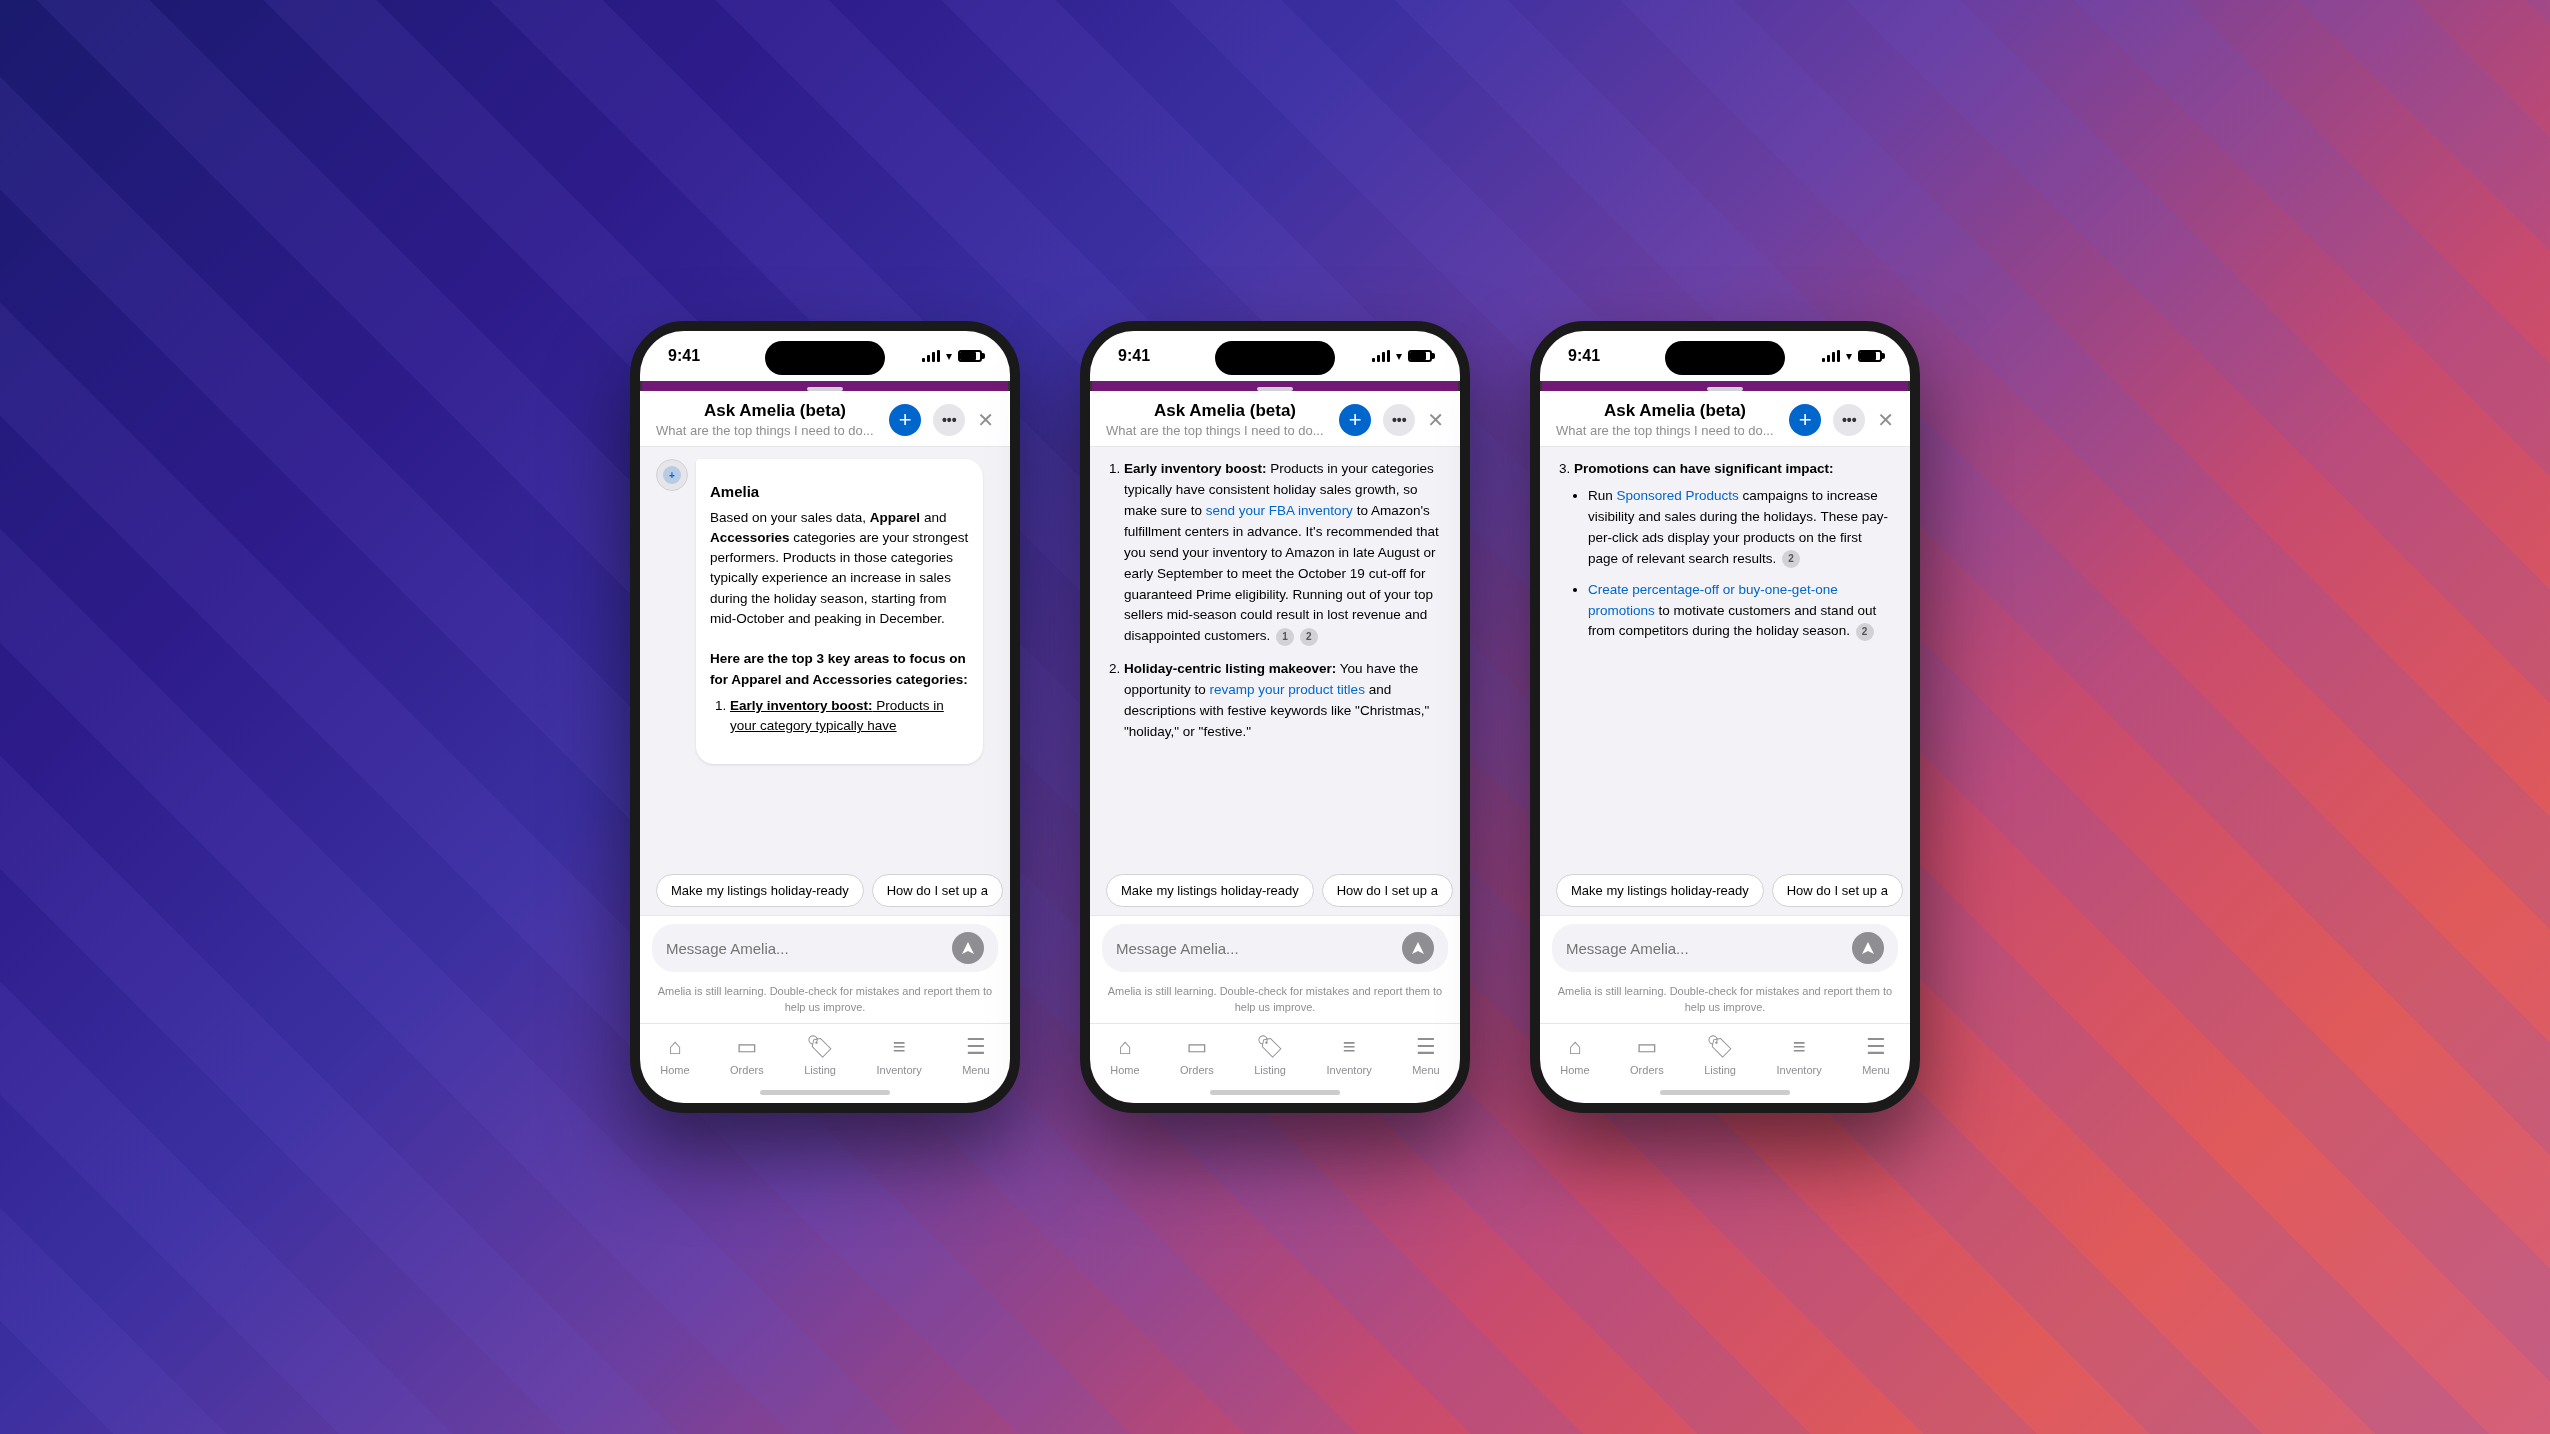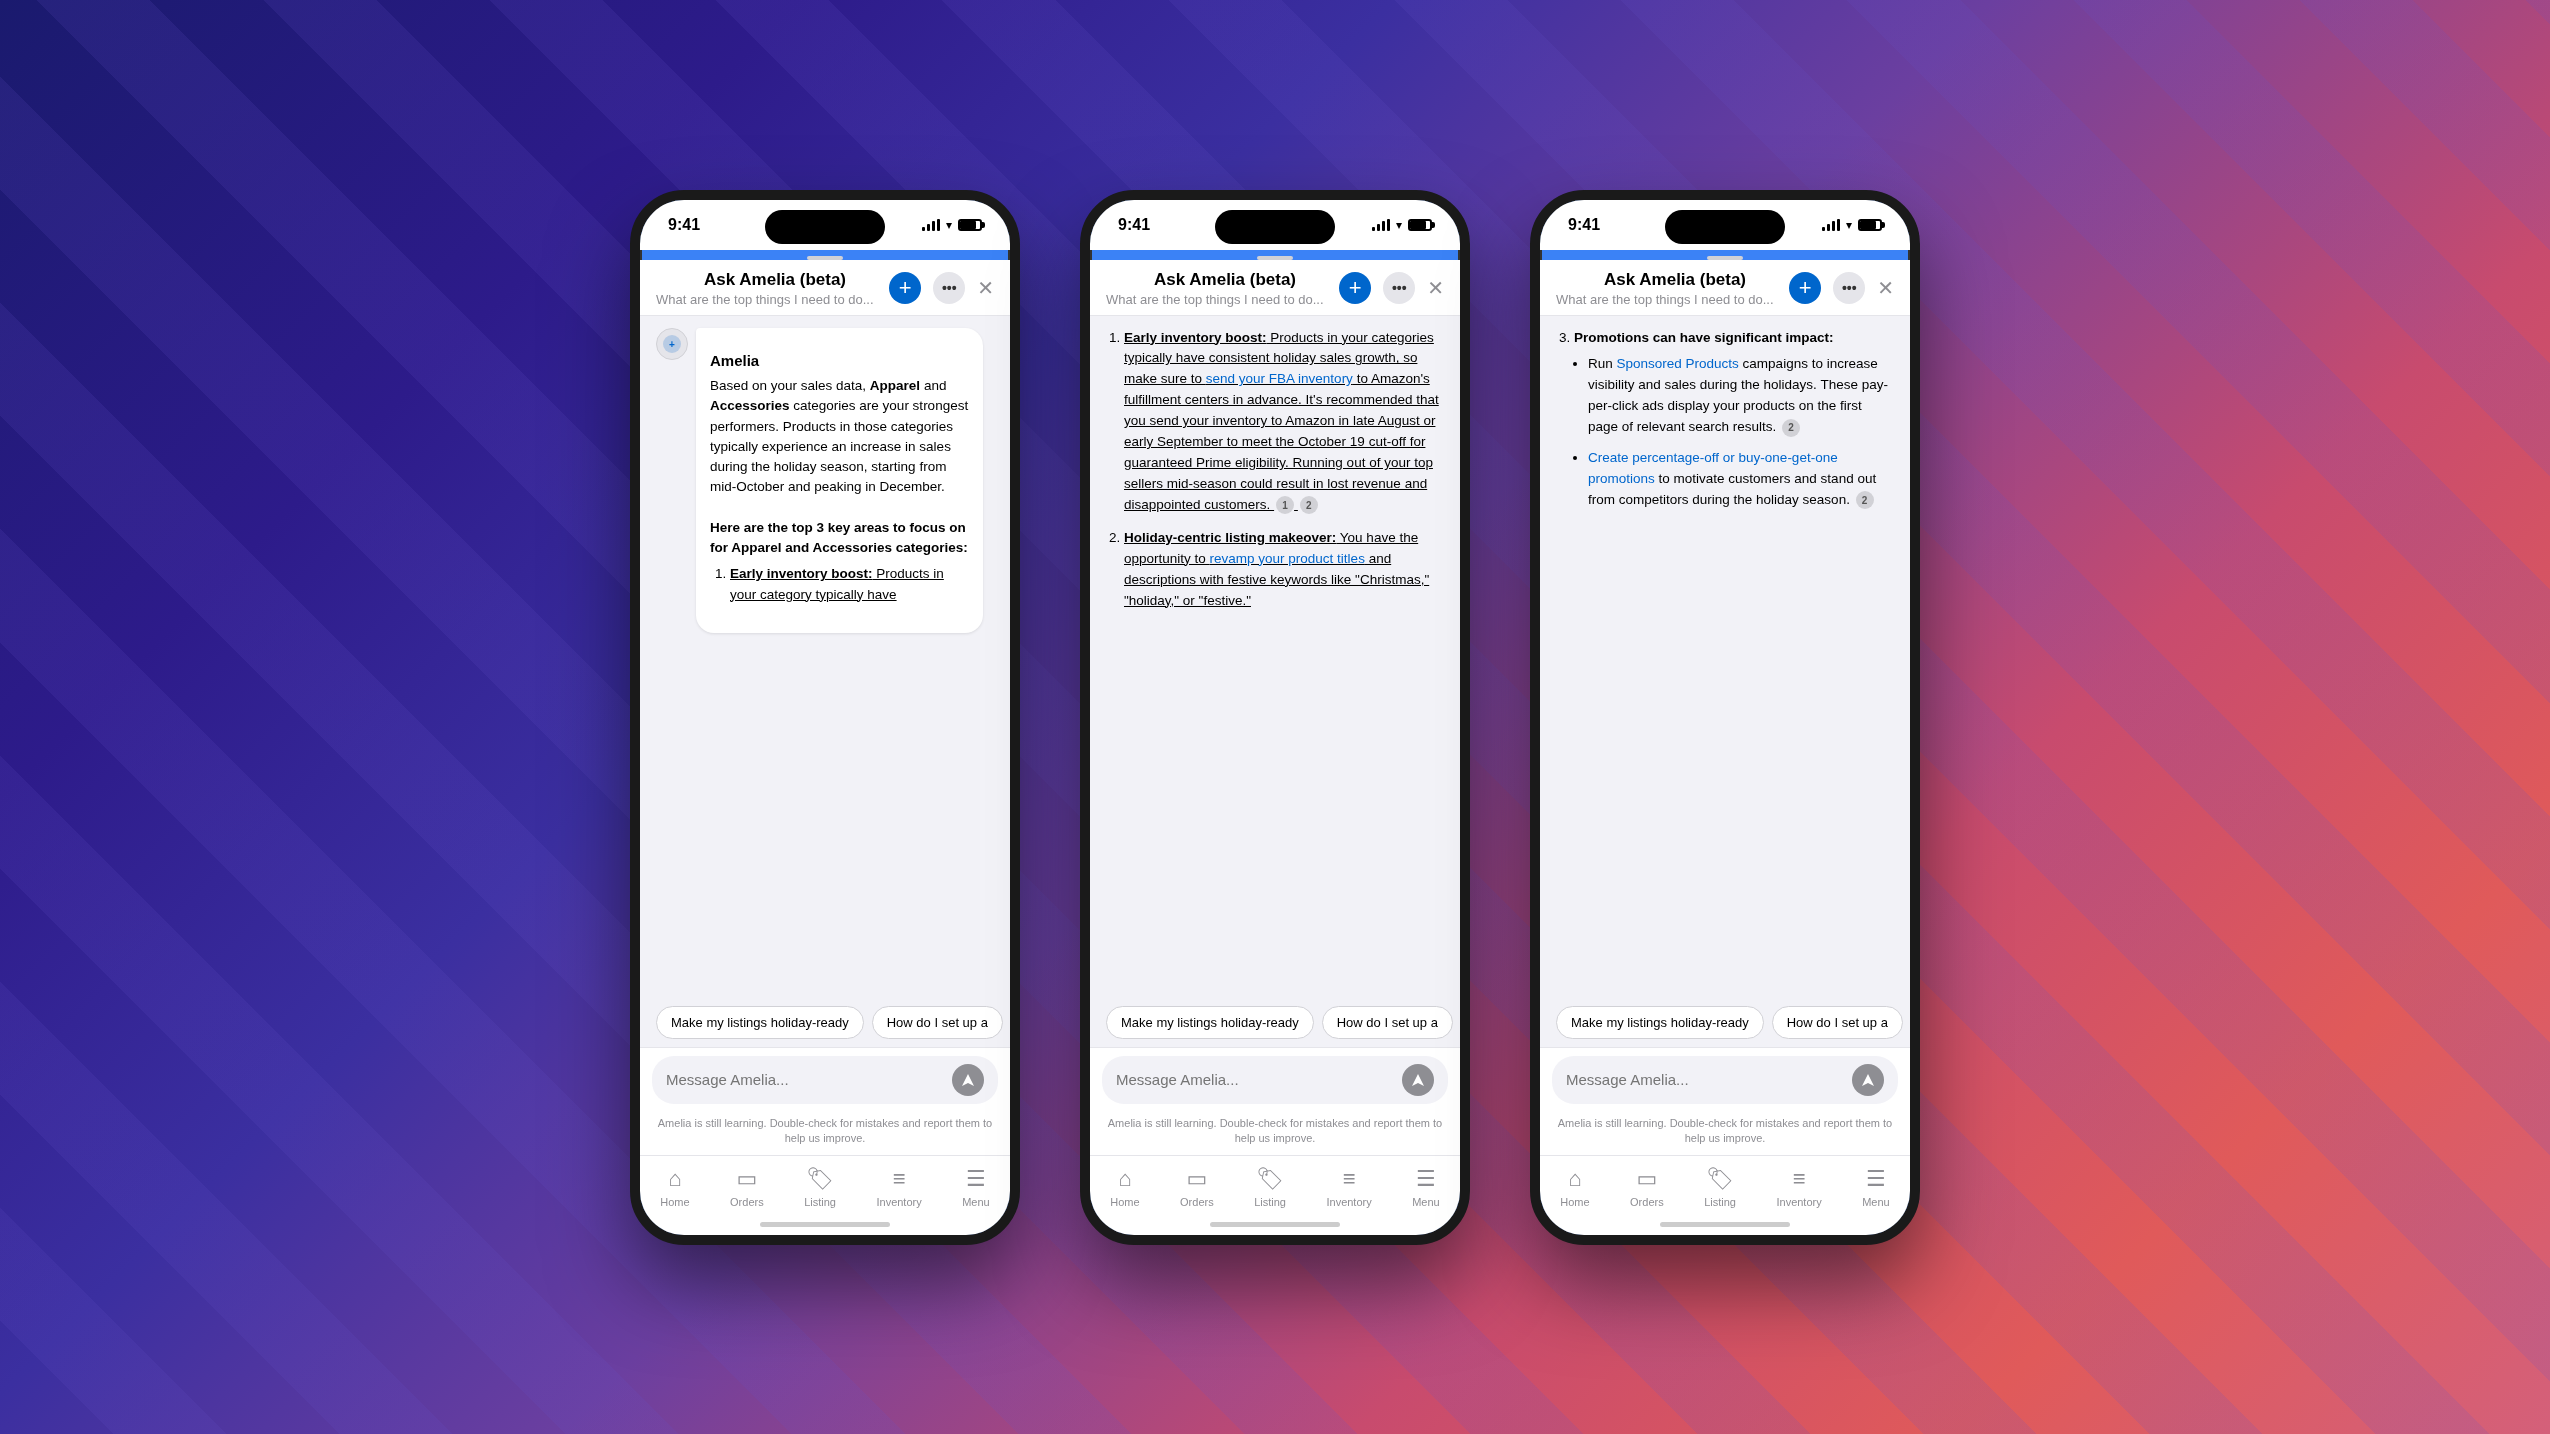--- a/index.html
+++ b/index.html
@@ -30,22 +30,22 @@
       pointer-events: none;
     }
 
     .phone-wrapper {
       position: relative;
       z-index: 1;
     }
 
     .phone {
       width: 390px;
-      height: 1055px;
-      background: #3b82f6;
+      height: 792px;
+      background: #701a75;
       border-radius: 54px;
       border: 10px solid #1a1a1a;
       position: relative;
       overflow: hidden;
       box-shadow: 0 40px 80px rgba(0,0,0,0.5), inset 0 0 0 2px #333;
     }
 
     
     .status-bar {
       height: 50px;
@@ -594,21 +594,21 @@
           <div class="header-actions">
             <button class="btn-circle btn-add">+</button>
             <button class="btn-circle btn-more">•••</button>
             <button class="btn-close">✕</button>
           </div>
         </div>
       </div>
 
       <div class="chat-area">
         <div class="chat-scroll-content">
-          <ol style="padding-left:18px;text-decoration:underline;">
+          <ol style="padding-left:18px;">
             <li style="margin-bottom:12px;">
               <strong>Early inventory boost:</strong> Products in your categories typically have consistent holiday sales growth, so make sure to <a href="#" class="link-text" style="color:#0066cc;">send your FBA inventory</a> to Amazon's fulfillment centers in advance. It's recommended that you send your inventory to Amazon in late August or early September to meet the October 19 cut-off for guaranteed Prime eligibility. Running out of your top sellers mid-season could result in lost revenue and disappointed customers.
               <span class="citation-badge">1</span>
               <span class="citation-badge">2</span>
             </li>
             <li>
               <strong>Holiday-centric listing makeover:</strong> You have the opportunity to <a href="#" class="link-text" style="color:#0066cc;">revamp your product titles</a> and descriptions with festive keywords like "Christmas," "holiday," or "festive."
             </li>
           </ol>
         </div>

